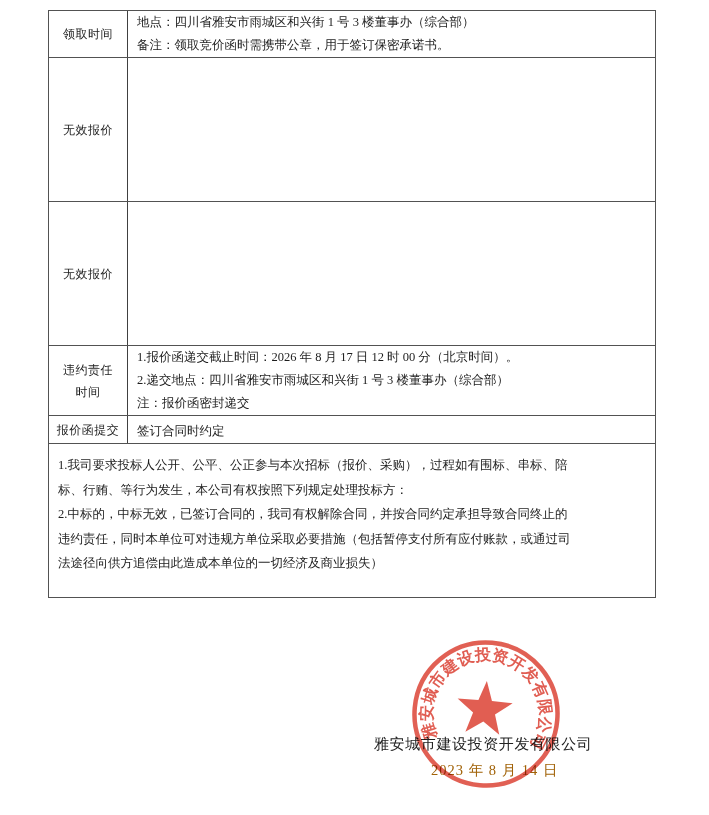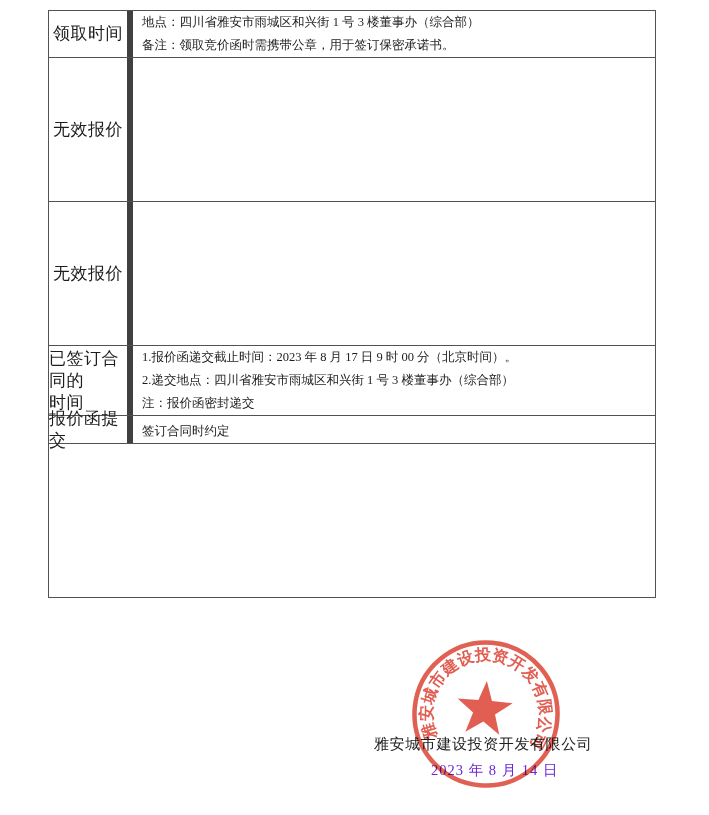--- a/index.html
+++ b/index.html
@@ -19,23 +19,24 @@
     border:1px solid #525252;
     box-sizing:content-box;
     background:#fff;
   }
   .trow { display:flex; border-bottom:1px solid #525252; }
   .trow:last-child { border-bottom:none; }
   .h1{height:46px}.h2{height:143px}.h3{height:143px}.h4{height:69px}.h5{height:27px}.h6{height:153px}
 
   .label-cell {
     width:78px; flex:0 0 78px;
-    border-right:6px solid #404040;
+    border-right:1px solid #404040;
     display:flex; align-items:center; justify-content:center;
-    font-size:17px; letter-spacing:0.5px;
+    text-align:center;
+    font-size:12px; letter-spacing:0.5px;
     white-space:pre-line;
     line-height:22px;
   }
   .content-cell {
     flex:1 1 auto;
     padding:0 5px 0 9px;
     display:flex; align-items:flex-end;
     overflow:hidden;
   }
   .content-cell .lines {
@@ -46,21 +47,21 @@
   .trow.top-align .content-cell { align-items:flex-start; padding-top:9px; }
   .trow.top-align .content-cell .lines { line-height:24.5px; }
 
   
   .company-line {
     position:absolute; left:374px; top:735px;
     font-size:15px; letter-spacing:0.6px; color:#222;
   }
   .date-line {
     position:absolute; left:431px; top:761px;
-    font-size:14.5px; letter-spacing:1px; color:#6d28d9;
+    font-size:14.5px; letter-spacing:1px; color:#a16207;
   }
 
   
   .seal-svg {
     position:absolute; left:0; top:0;
     width:709px; height:815px;
     pointer-events:none;
     mix-blend-mode:multiply;
     opacity:0.88;
   }
@@ -80,37 +81,44 @@
 
   <div class="trow h2">
     <div class="label-cell">无效报价</div>
   </div>
 
   <div class="trow h3">
     <div class="label-cell">无效报价</div>
   </div>
 
   <div class="trow h4">
-    <div class="label-cell">已签订合同的
+    <div class="label-cell">违约责任
 时间</div>
     <div class="content-cell">
-      <div class="lines">1.报价函递交截止时间：2023 年 8 月 17 日  9 时 00 分（北京时间）。
+      <div class="lines">1.报价函递交截止时间：2026 年 8 月 17 日  12 时 00 分（北京时间）。
 2.递交地点：四川省雅安市雨城区和兴街 1 号 3 楼董事办（综合部）
 注：报价函密封递交</div>
     </div>
   </div>
 
   <div class="trow h5">
     <div class="label-cell">报价函提交</div>
     <div class="content-cell">
       <div class="lines">签订合同时约定</div>
     </div>
   </div>
 
   <div class="trow h6 top-align">
+    <div class="content-cell">
+      <div class="lines">1.我司要求投标人公开、公平、公正参与本次招标（报价、采购），过程如有围标、串标、陪
+标、行贿、等行为发生，本公司有权按照下列规定处理投标方：
+2.中标的，中标无效，已签订合同的，我司有权解除合同，并按合同约定承担导致合同终止的
+违约责任，同时本单位可对违规方单位采取必要措施（包括暂停支付所有应付账款，或通过司
+法途径向供方追偿由此造成本单位的一切经济及商业损失）</div>
+    </div>
   </div>
 
 </div>
 
 <div class="company-line">雅安城市建设投资开发有限公司</div>
 <div class="date-line">2023 年 8 月 14 日</div>
 
 <svg class="seal-svg" viewBox="0 0 709 815" xmlns="http://www.w3.org/2000/svg">
   <g transform="rotate(5 486 714)" fill="none">
 

